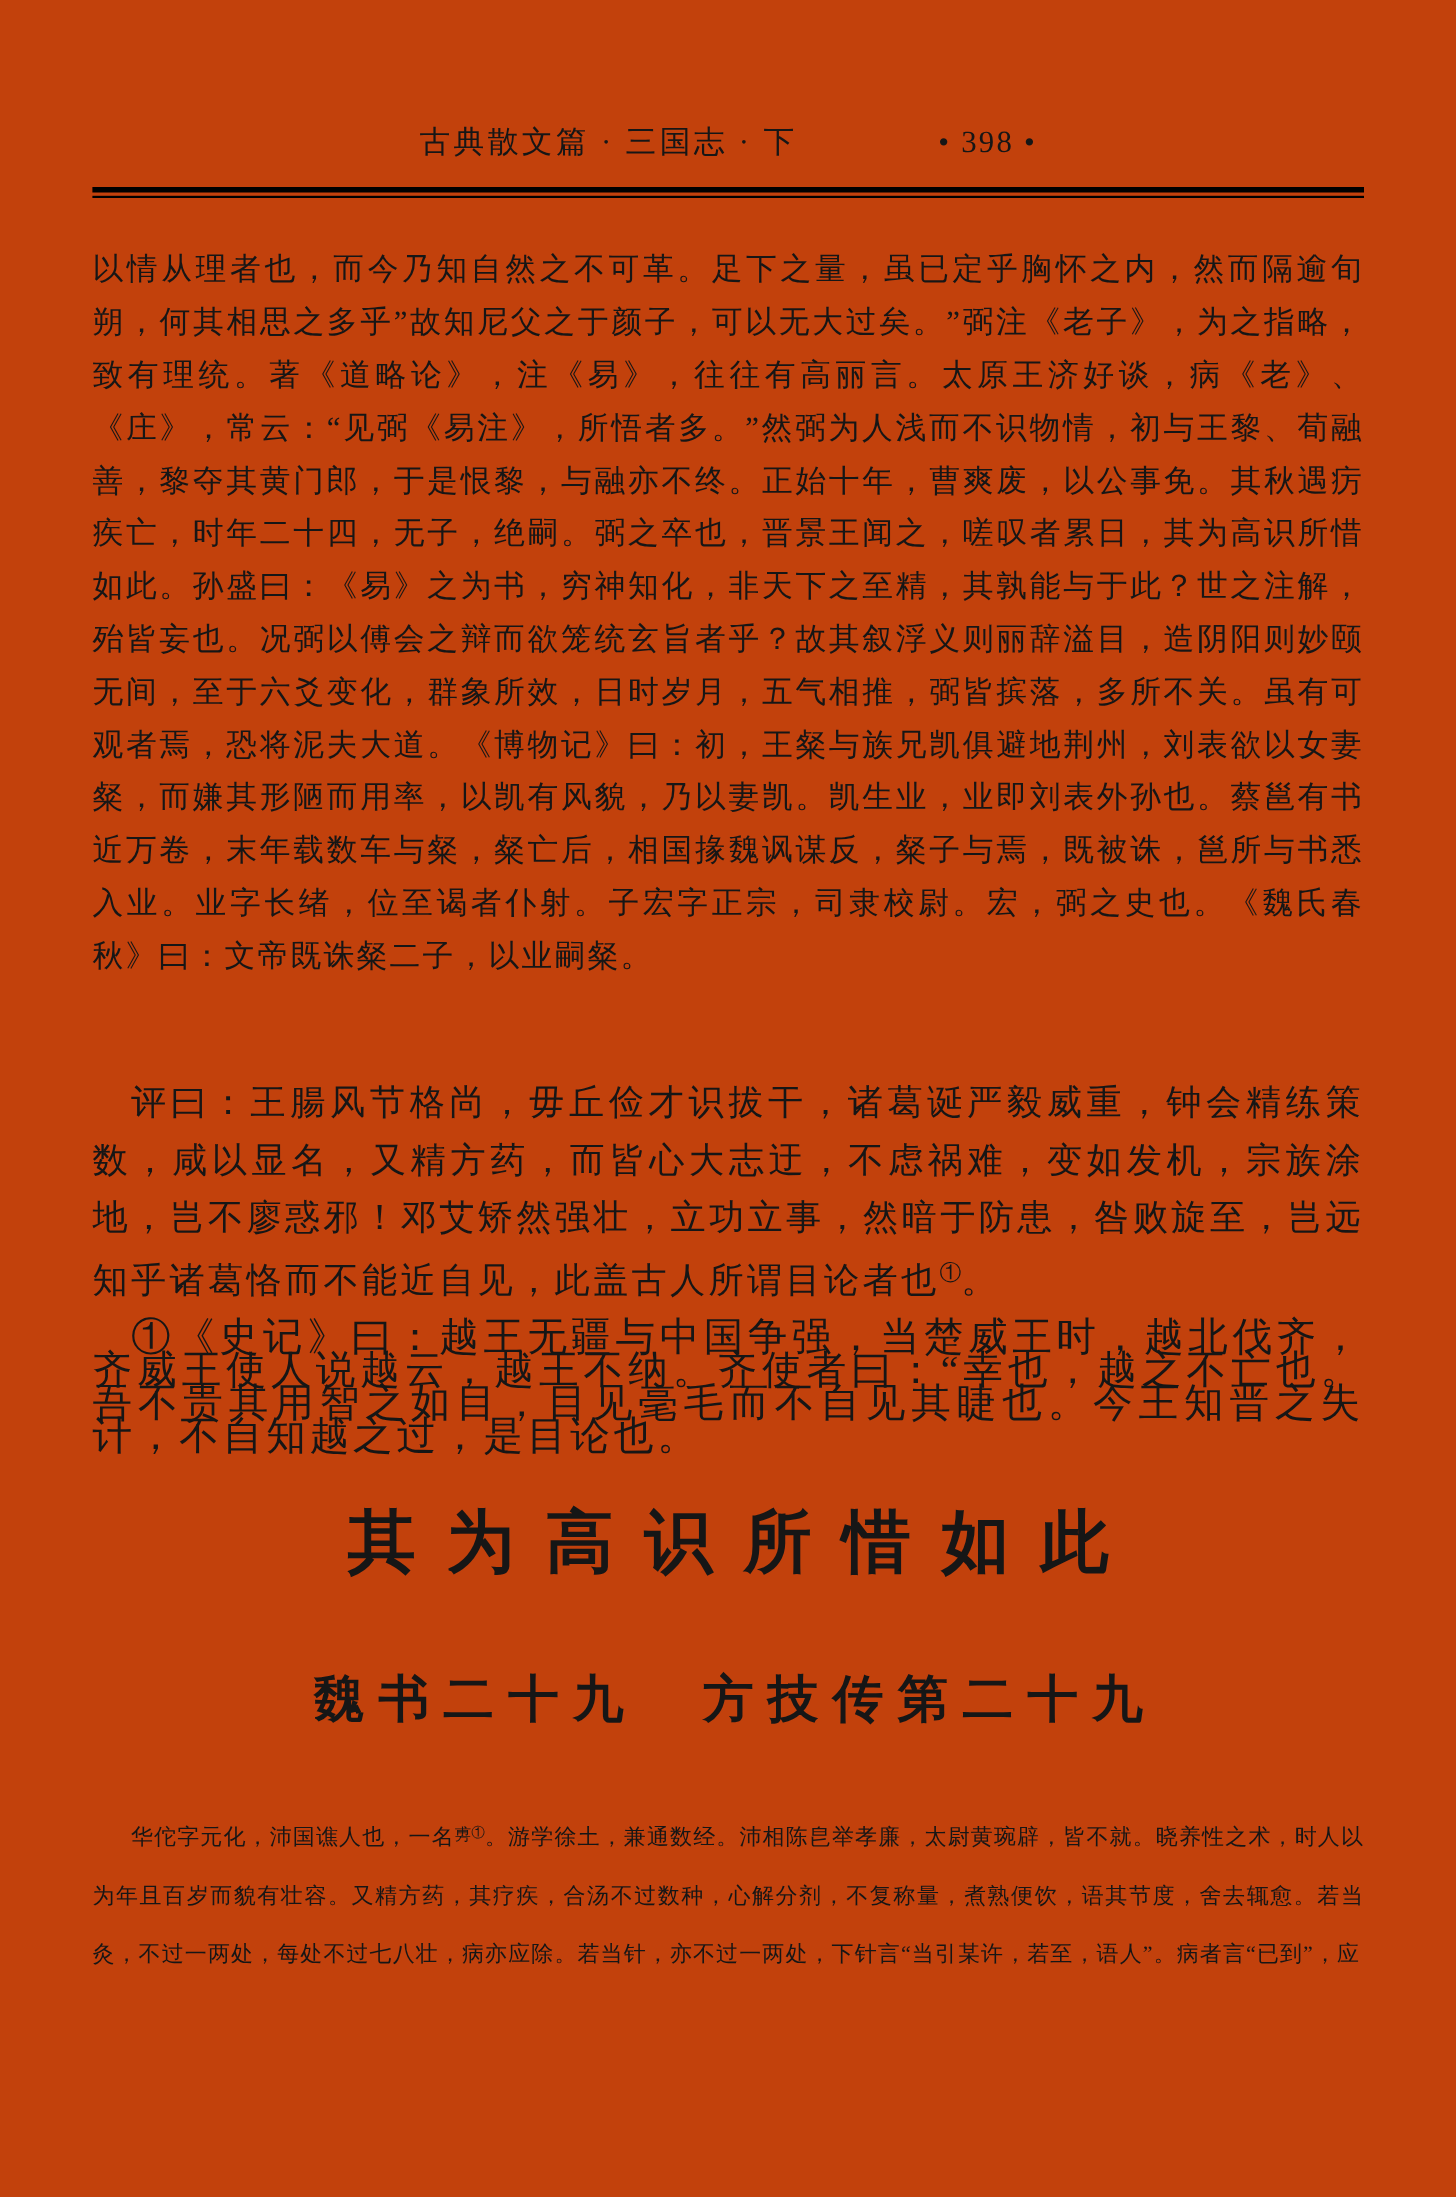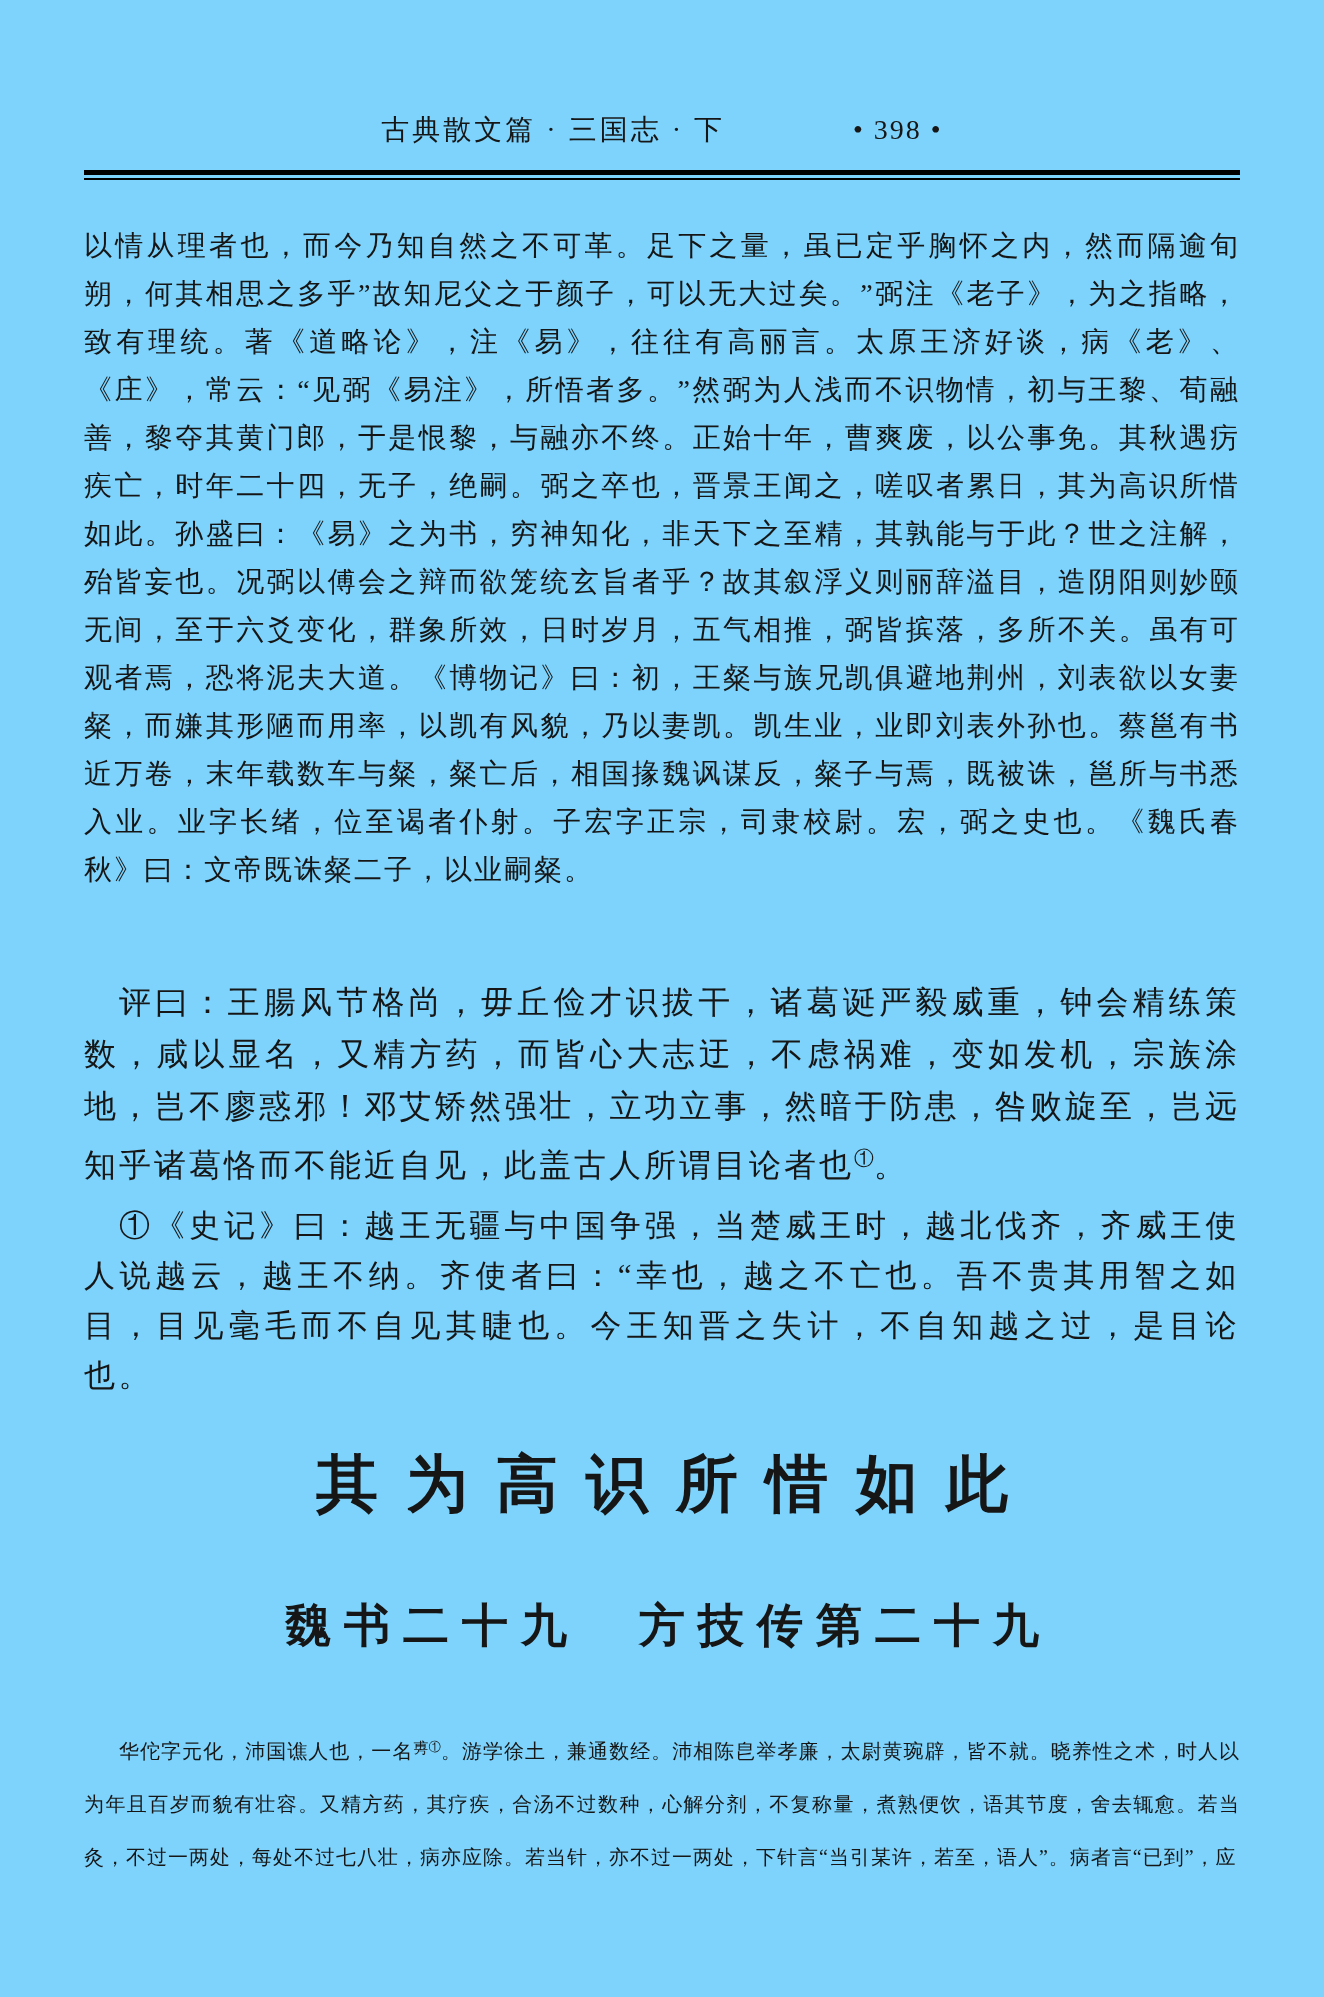--- a/index.html
+++ b/index.html
@@ -1,21 +1,21 @@
 <!DOCTYPE html>
 <html lang="zh"><head>
 <meta charset="utf-8">
 <style>
   html, body { margin: 0; padding: 0; background: #ffffff; }
   .page {
     position: relative;
     width: 1324px;
     height: 1997px;
     margin: 0 auto;
-    background: #7dd3fc;
+    background: #c2410c;
     box-sizing: border-box;
     padding: 112px 84px 0;
     color: #161616;
     font-family: "Liberation Serif", "DejaVu Serif", serif;
     overflow: hidden;
   }
   .page-header {
     display: flex;
     justify-content: center;
     align-items: baseline;
@@ -45,22 +45,22 @@
     margin-top: 82px;
     font-size: 32px;
     line-height: 52px;
     letter-spacing: 3px;
     text-align: justify;
     text-justify: inter-ideograph;
     text-indent: 35px;
   }
   .footnote {
     margin-top: 10px;
-    font-size: 31px;
-    line-height: 50px;
+    font-size: 36px;
+    line-height: 30px;
     letter-spacing: 3.5px;
     text-align: justify;
     text-justify: inter-ideograph;
     text-indent: 35px;
   }
   .volume-title {
     margin: 50px 0 0;
     font-family: "Liberation Sans", "DejaVu Sans", sans-serif;
     font-weight: 700;
     font-size: 62px;

